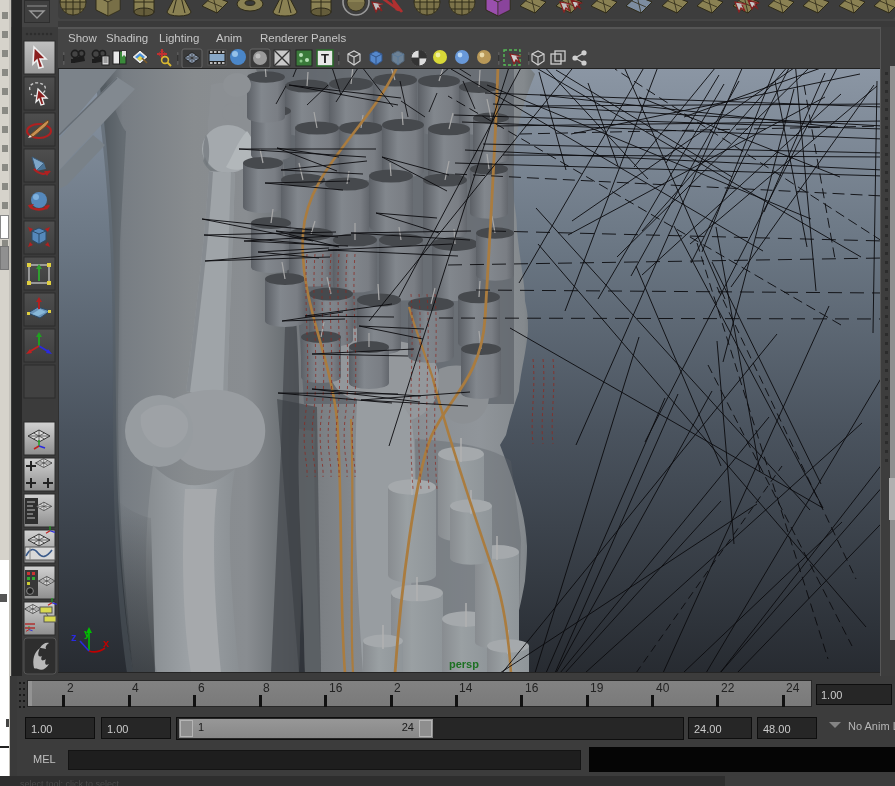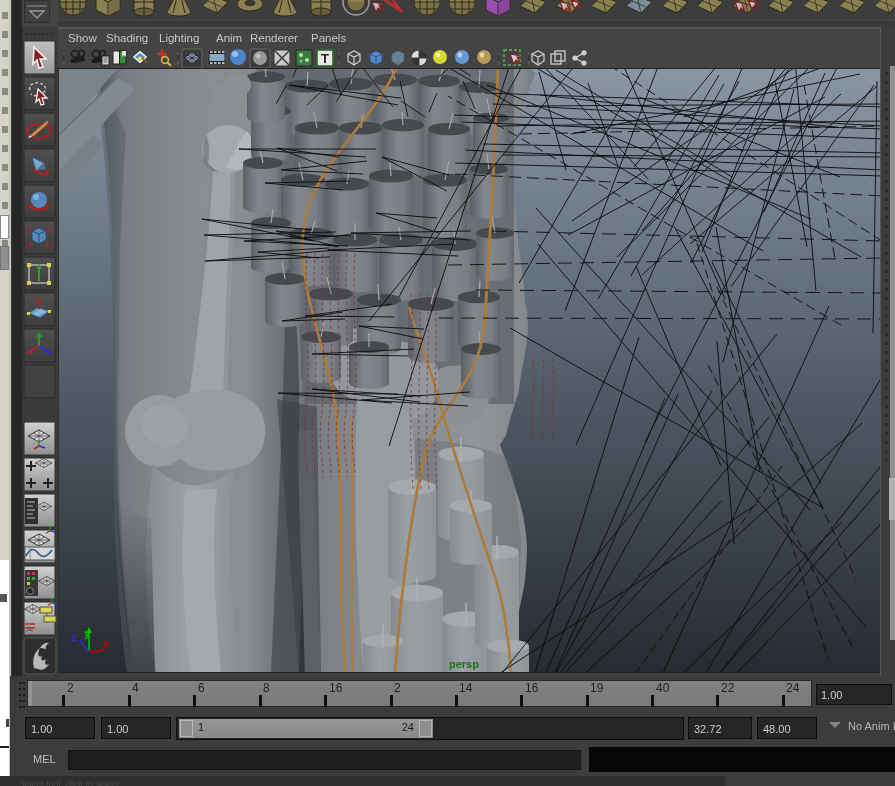--- a/index.html
+++ b/index.html
@@ -358,21 +358,21 @@
       <path d="M12,640 C10,632 12,624 18,620 C15,626 16,630 20,628 C18,632 20,634 24,631 C22,636 24,638 27,636 C24,641 20,643 16,641 C14,640 13,641 12,640 Z" fill="#b8b8b8"></path>
       <path d="M18,620 C20,616 24,614 27,615 C24,617 23,619 24,621 C21,620 19,620 18,620 Z" fill="#b8b8b8"></path>
     </svg>
   </div>
 <div class="abs" style="left:58px;top:27px;width:822px;height:2px;background:#555"></div>
 <div class="abs" style="left:58px;top:29px;width:822px;height:19px;background:#444;color:#c6c6c6;font-size:11.5px">
   <span class="abs" style="left:10px;top:3px">Show</span>
   <span class="abs" style="left:48px;top:3px">Shading</span>
   <span class="abs" style="left:101px;top:3px">Lighting</span>
   <span class="abs" style="left:158px;top:3px">Anim</span>
-  <span class="abs" style="left:192px;top:3px">Renderer</span>
+  <span class="abs" style="left:202px;top:3px">Renderer</span>
   <span class="abs" style="left:253px;top:3px">Panels</span>
 </div>
 <div class="abs" style="left:58px;top:48px;width:822px;height:20px;background:#444">
     <svg width="820" height="20" viewBox="0 0 820 20" style="display:block">
       <rect width="820" height="20" fill="#444444"></rect>
       <rect x="5" y="4" width="1.5" height="13" rx="0.7" fill="#5a5a5a"></rect>
       <rect x="5" y="7" width="1.5" height="6" fill="#333"></rect>
       <g transform="translate(12,0)" fill="#1d1d1d">
         <circle cx="5" cy="6" r="3.6" fill="none" stroke="#1d1d1d" stroke-width="1.6"></circle>
         <circle cx="11.5" cy="5.5" r="3" fill="none" stroke="#1d1d1d" stroke-width="1.6"></circle>
@@ -1064,21 +1064,21 @@
  <div class="abs" style="left:8px;top:5px;width:70px;height:22px;background:#262626;border:1px solid #0e0e0e;line-height:22px;padding-left:5px">1.00</div>
  <div class="abs" style="left:84px;top:5px;width:70px;height:22px;background:#262626;border:1px solid #0e0e0e;line-height:22px;padding-left:5px">1.00</div>
  <div class="abs" style="left:159px;top:5px;width:508px;height:23px;background:#262626;border:1px solid #0e0e0e">
    <div class="abs" style="left:2px;top:1px;width:254px;height:19px;background:linear-gradient(#979797,#888888)">
      <div class="abs" style="left:1px;top:1px;width:13px;height:17px;background:#8e8e8e;border:1px solid #b5b5b5"></div>
      <div class="abs" style="right:1px;top:1px;width:13px;height:17px;background:#8e8e8e;border:1px solid #b5b5b5"></div>
      <div class="abs" style="left:19px;top:2px;color:#1a1a1a">1</div>
      <div class="abs" style="right:19px;top:2px;color:#1a1a1a">24</div>
    </div>
  </div>
- <div class="abs" style="left:671px;top:5px;width:64px;height:22px;background:#262626;border:1px solid #0e0e0e;line-height:22px;padding-left:5px">32.72</div>
+ <div class="abs" style="left:671px;top:5px;width:64px;height:22px;background:#262626;border:1px solid #0e0e0e;line-height:22px;padding-left:5px">24.00</div>
  <div class="abs" style="left:740px;top:5px;width:60px;height:22px;background:#262626;border:1px solid #0e0e0e;line-height:22px;padding-left:5px">48.00</div>
  <div class="abs" style="left:812px;top:10px;width:0;height:0;border-left:6px solid transparent;border-right:6px solid transparent;border-top:6px solid #848484"></div>
  <div class="abs" style="left:831px;top:8px;color:#b5b5b5;white-space:nowrap">No Anim L</div>
 </div>
 <div class="abs" style="left:17px;top:744px;width:878px;height:32px;background:#3c3c3c;color:#c0c0c0;font-size:11px">
  <div class="abs" style="left:16px;top:9px">MEL</div>
  <div class="abs" style="left:51px;top:6px;width:513px;height:20px;background:#1e1e1e;border:1px solid #141414"></div>
  <div class="abs" style="left:572px;top:3px;width:306px;height:25px;background:#050505"></div>
 </div>
 <div class="abs" style="left:0;top:776px;width:725px;height:10px;background:#2e2e2e;color:#4a4a4a;font-size:9px">

